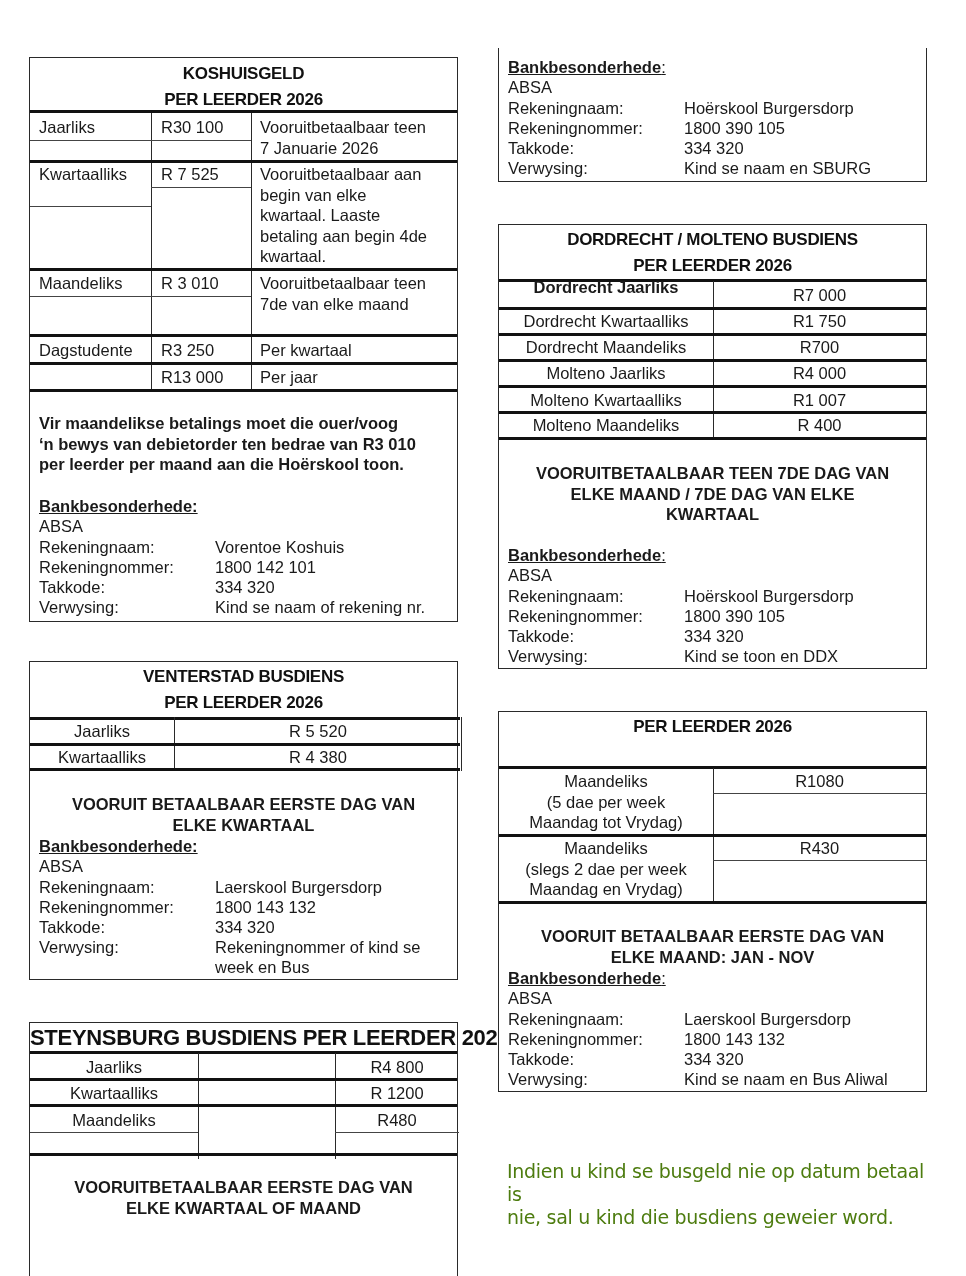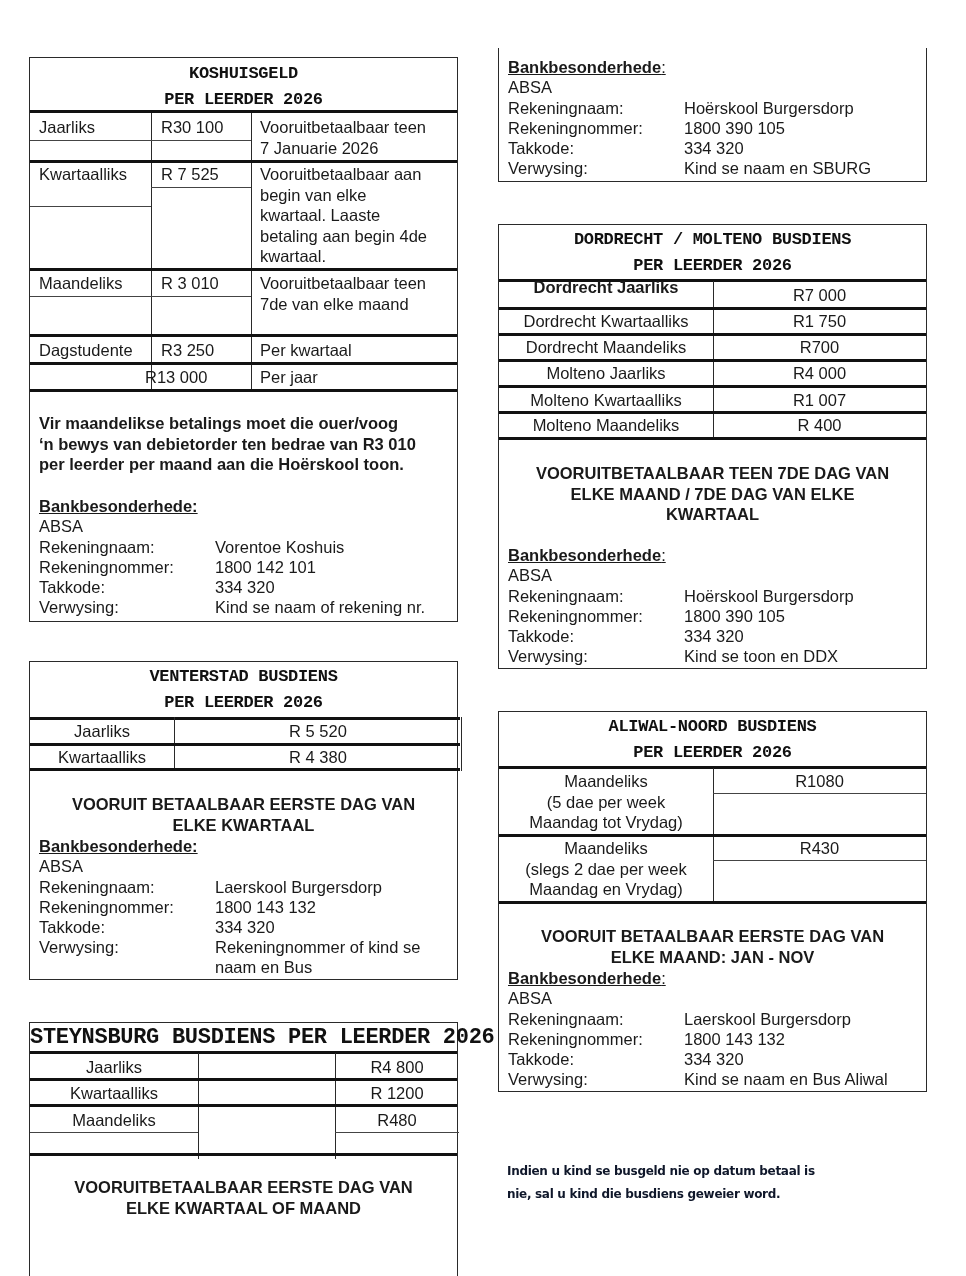--- a/index.html
+++ b/index.html
@@ -1,32 +1,32 @@
 <!DOCTYPE html>
 <html><head>
 <meta charset="utf-8">
 <style>
   html, body { margin:0; padding:0; background:#ffffff; }
   body { width:966px; height:1276px; position:relative; overflow:hidden;
          font-family:"Liberation Sans", sans-serif; color:#1a1a1a; }
   .box { position:absolute; border:1px solid #2a2a2a; box-sizing:border-box; background:#fff; }
-  .title { font-family:Liberation Mono, monospace; font-weight:bold; text-align:center;
+  .title { font-family:Liberation Sans, sans-serif; font-weight:bold; text-align:center;
            font-size:17px; line-height:26px; color:#111; letter-spacing:-0.3px; }
   .title-bar { border-bottom:3px solid #111; }
   .b { font-weight:bold; }
   .cell { position:absolute; box-sizing:border-box; font-size:16.5px; line-height:20.5px; }
   .vline { position:absolute; width:1px; background:#2a2a2a; }
   .hline { position:absolute; height:1px; background:#444; }
   .hthick { position:absolute; height:3px; background:#111; }
   .bank { position:absolute; font-size:16.5px; line-height:20.5px; }
   .bank .lbl { position:absolute; left:0; }
   .bank .val { position:absolute; }
   .bank-head { font-weight:bold; text-decoration:underline; }
   .center { text-align:center; }
-  .notice { font-family:"DejaVu Sans", sans-serif; font-weight:bold; font-size:12px; line-height:23px; color:#0f172a; letter-spacing:-0.3px; }
+  .notice { font-family:"DejaVu Sans", sans-serif; font-weight:normal; font-size:19px; line-height:23px; color:#4d7c0f; letter-spacing:-0.3px; }
 </style>
 </head>
 <body>
 
 <div class="box" style="left:29px; top:57px; width:429px; height:565px;">
   <div class="title title-bar" style="height:55px; padding-top:3px; box-sizing:border-box;">
     <div>KOSHUISGELD</div>
     <div>PER LEERDER 2026</div>
   </div>
 
@@ -62,21 +62,21 @@
     <div>7de van elke maand</div>
   </div>
   <div class="hline" style="left:0; width:221px; top:238px;"></div>
   <div class="hthick" style="left:0; right:0; top:276px;"></div>
 
   <div class="cell" style="left:9px; top:282px;">Dagstudente</div>
   <div class="cell" style="left:131px; top:282px;">R3 250</div>
   <div class="cell" style="left:230px; top:282px;">Per kwartaal</div>
   <div class="hthick" style="left:0; right:0; top:304px;"></div>
 
-  <div class="cell" style="left:115px; top:309px;">R13 000</div>
+  <div class="cell" style="left:131px; top:309px;">R13 000</div>
   <div class="cell" style="left:230px; top:309px;">Per jaar</div>
   <div class="hthick" style="left:0; right:0; top:331px;"></div>
 
   <div class="cell b" style="left:9px; top:355px; width:415px;">
     <div>Vir maandelikse betalings moet die ouer/voog</div>
     <div>‘n bewys van debietorder ten bedrae van R3 010</div>
     <div>per leerder per maand aan die Hoërskool toon.</div>
   </div>
 
   <div class="bank" style="left:9px; top:438px; width:415px; height:125px;">
@@ -117,21 +117,21 @@
     <div class="bank-head" style="position:absolute; top:0; left:0;">Bankbesonderhede:</div>
     <div style="position:absolute; top:20px; left:0;">ABSA</div>
     <div class="lbl" style="top:41px;">Rekeningnaam:</div>
     <div class="val" style="top:41px; left:176px;">Laerskool Burgersdorp</div>
     <div class="lbl" style="top:61px;">Rekeningnommer:</div>
     <div class="val" style="top:61px; left:176px;">1800 143 132</div>
     <div class="lbl" style="top:81px;">Takkode:</div>
     <div class="val" style="top:81px; left:176px;">334 320</div>
     <div class="lbl" style="top:101px;">Verwysing:</div>
     <div class="val" style="top:101px; left:176px;">Rekeningnommer of kind se</div>
-    <div class="val" style="top:121px; left:176px;">naam en Bus</div>
+    <div class="val" style="top:121px; left:176px;">week en Bus</div>
   </div>
 </div>
 
 <div class="box" style="left:29px; top:1022px; width:429px; height:260px; border-bottom:none;">
   <div class="title" style="height:28px; padding-top:2px; box-sizing:border-box; font-size:22px; white-space:nowrap;">STEYNSBURG BUSDIENS PER LEERDER 2026</div>
   <div class="hthick" style="left:0; right:0; top:28px;"></div>
   <div class="vline" style="left:168px; top:30px; height:106px;"></div>
   <div class="vline" style="left:305px; top:30px; height:106px;"></div>
 
   <div class="cell center" style="left:0; width:168px; top:34px;">Jaarliks</div>
@@ -220,21 +220,20 @@
     <div class="val" style="top:61px; left:176px;">1800 390 105</div>
     <div class="lbl" style="top:81px;">Takkode:</div>
     <div class="val" style="top:81px; left:176px;">334 320</div>
     <div class="lbl" style="top:101px;">Verwysing:</div>
     <div class="val" style="top:101px; left:176px;">Kind se toon en DDX</div>
   </div>
 </div>
 
 <div class="box" style="left:498px; top:711px; width:429px; height:381px;">
   <div class="title" style="height:55px; padding-top:2px; box-sizing:border-box;">
-    <div>ALIWAL-NOORD BUSDIENS</div>
     <div>PER LEERDER 2026</div>
   </div>
   <div class="hthick" style="left:0; right:0; top:54px;"></div>
   <div class="vline" style="left:214px; top:56px; height:135px;"></div>
 
   <div class="cell center" style="left:0; width:214px; top:59px;">
     <div>Maandeliks</div>
     <div>(5 dae per week</div>
     <div>Maandag tot Vrydag)</div>
   </div>

